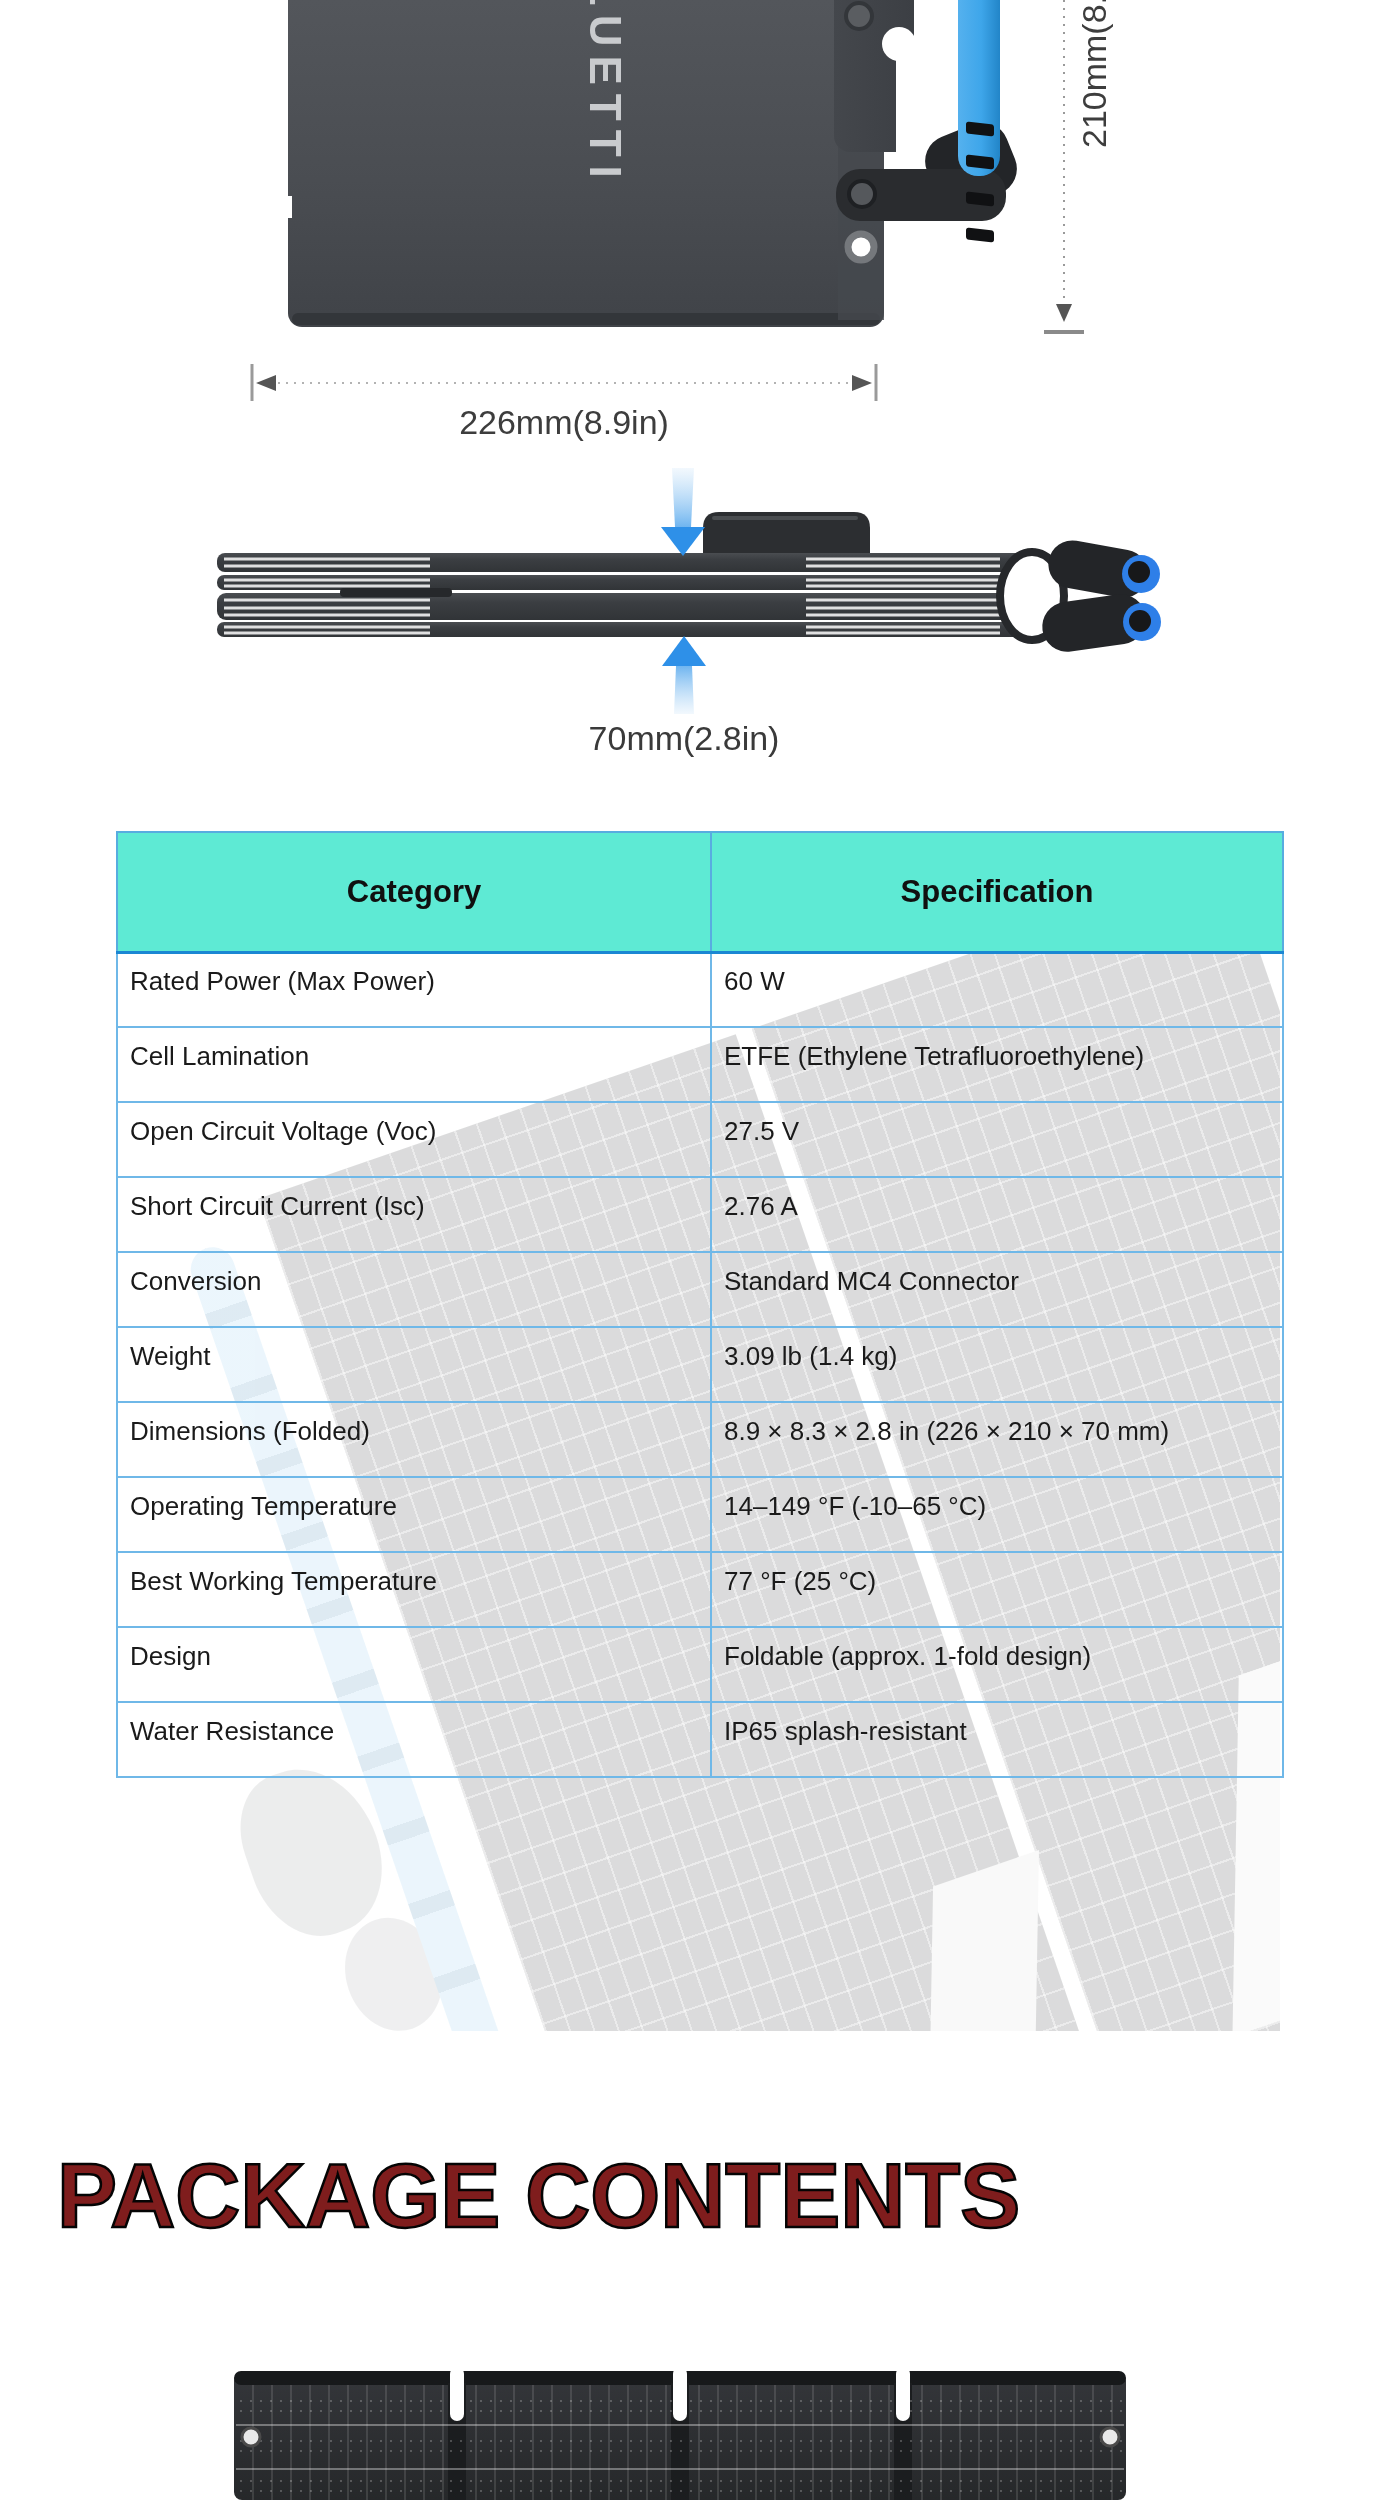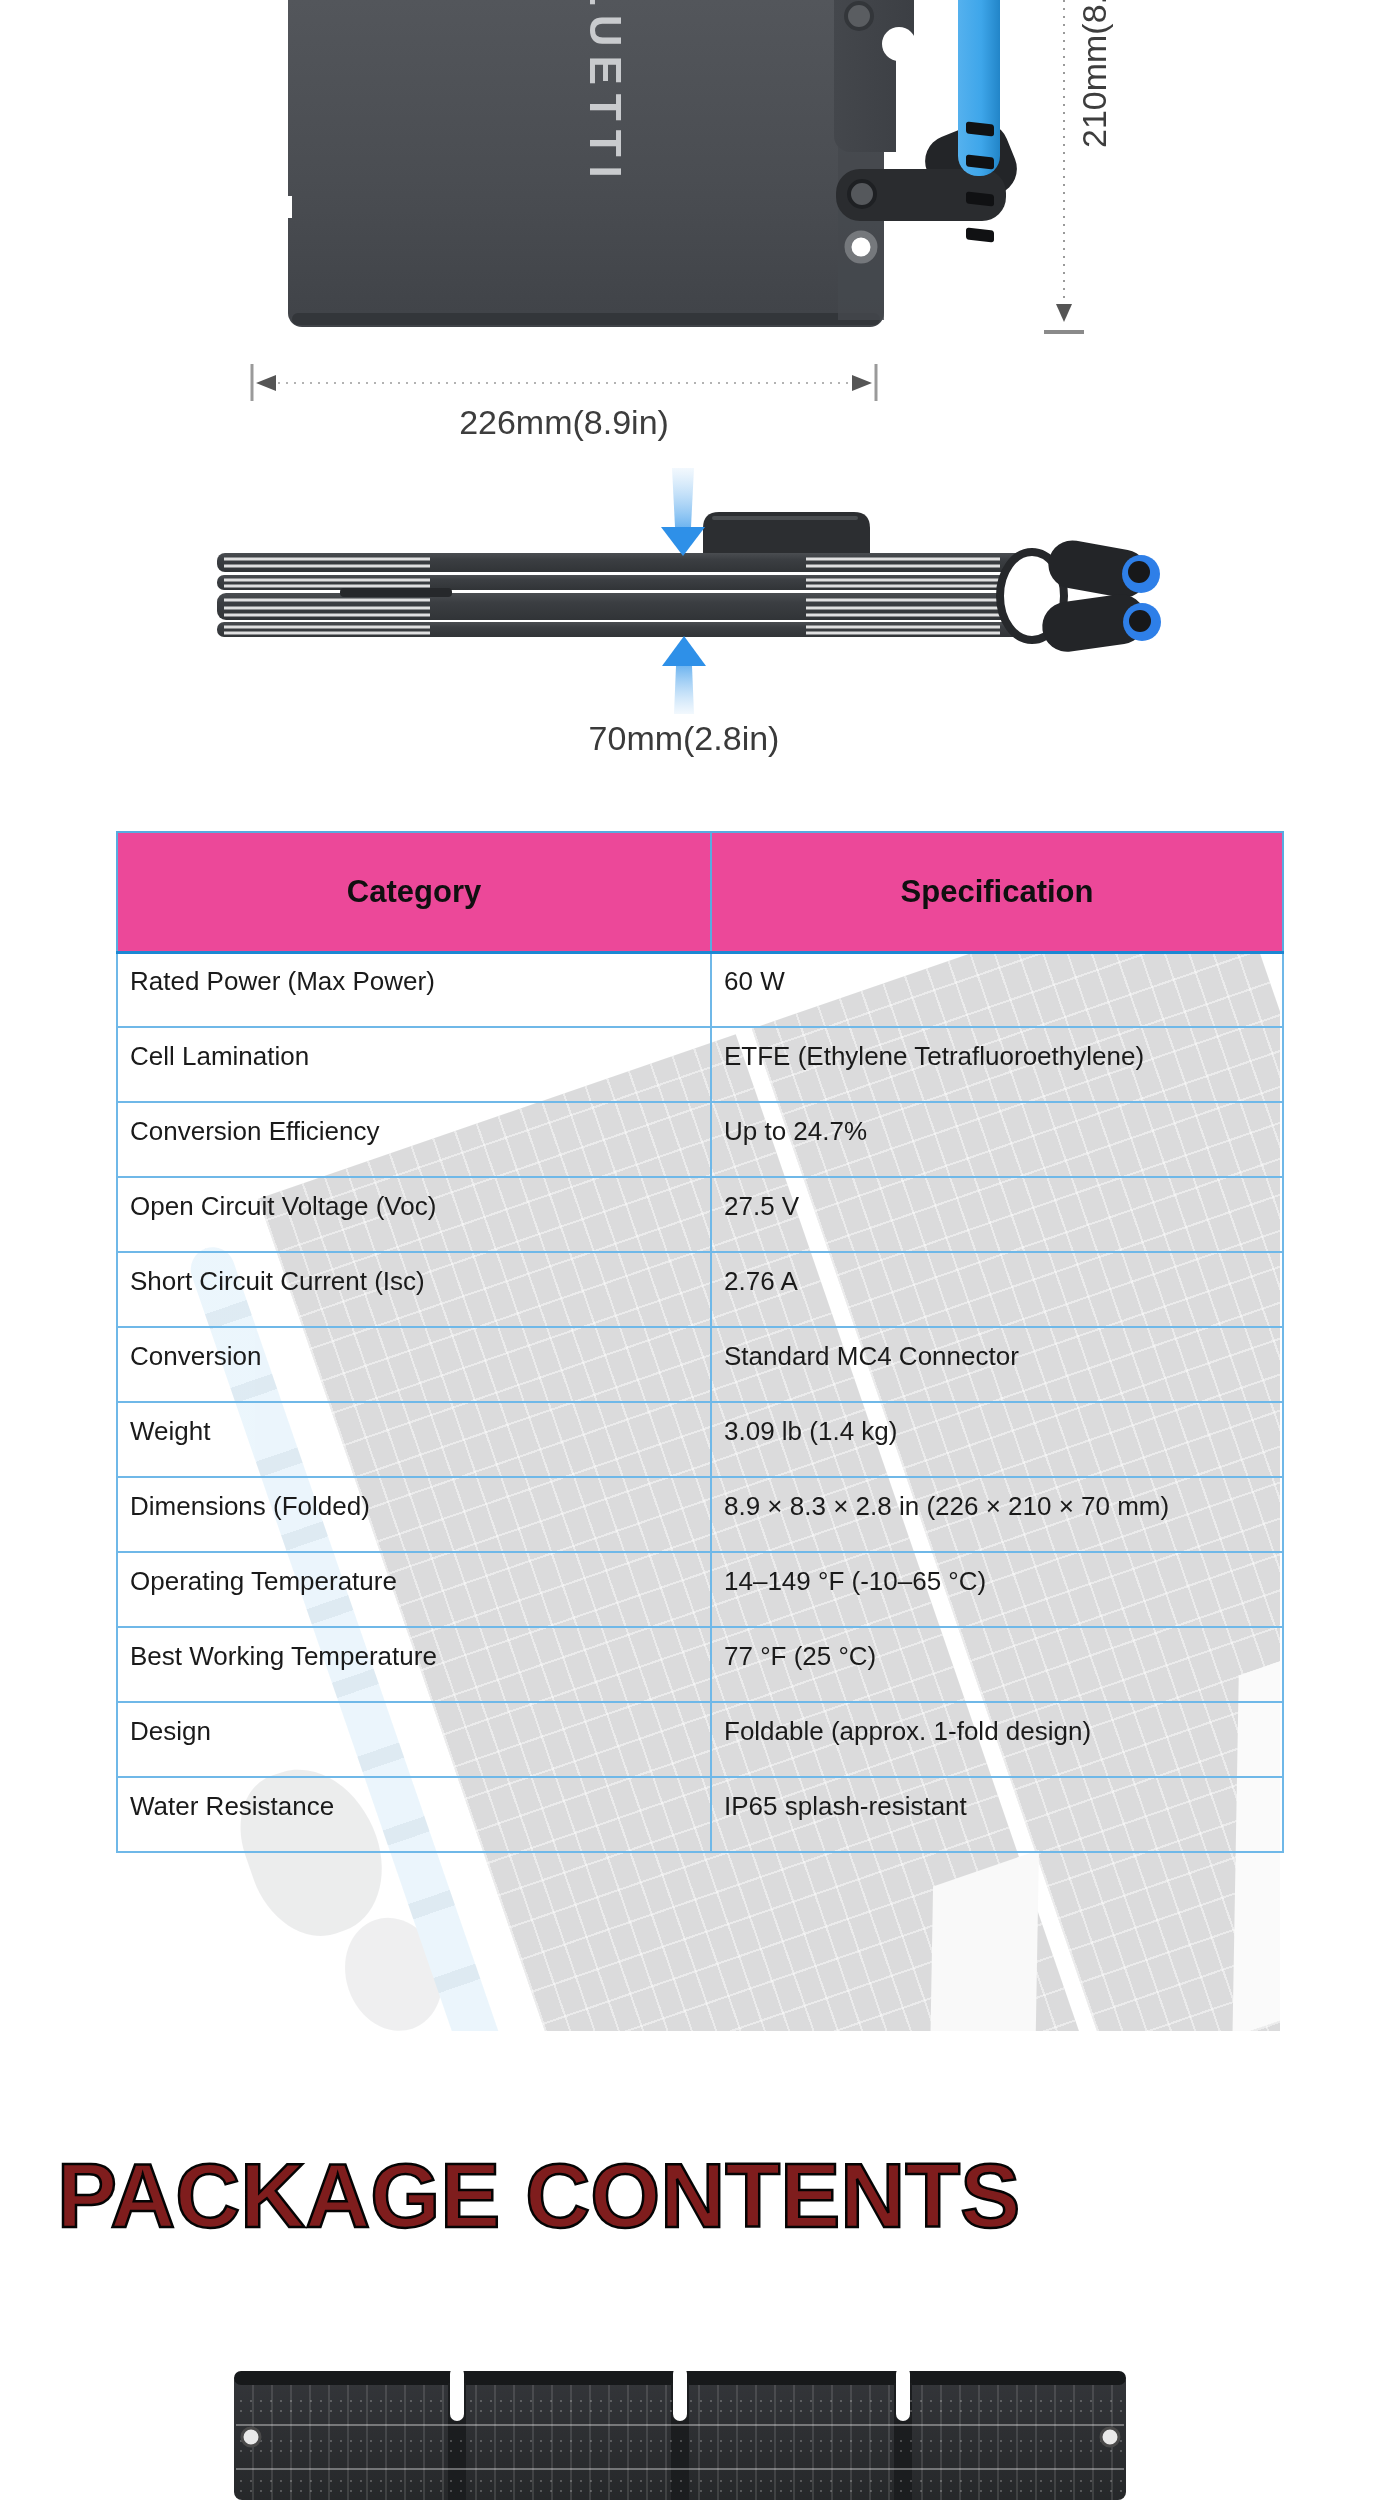--- a/index.html
+++ b/index.html
@@ -24,21 +24,21 @@
   .wm-panel-a { left:300px; }
   .wm-panel-b { left:822px; }
   .wm-blob1 { left:74px; top:470px; width:130px; height:170px; background:#96989b; border-radius:42% 58% 50% 50%; }
   .wm-blob2 { left:128px; top:640px; width:95px; height:115px; background:#a4a6a9; border-radius:50%; }
   .wm-leg1 { left:1010px; top:690px; width:145px; height:340px; background:#e3e3e3; transform:skewX(-20deg); }
   .wm-leg2 { left:665px; top:790px; width:112px; height:270px; background:#dddddd; transform:skewX(-20deg); }
 
   table.spec { position:absolute; left:116px; top:831px; width:1166px;
       border-collapse:collapse; table-layout:fixed; background:transparent; }
   table.spec th {
-      height:120px; background:#ec4899; color:#101010; font-size:31px; font-weight:bold;
+      height:120px; background:#5eead4; color:#101010; font-size:31px; font-weight:bold;
       text-align:center; vertical-align:middle;
       border:2px solid #58ace0; border-bottom:3px solid #1b87d3; }
   table.spec td {
       height:75px; color:#1a1a1a; font-size:26px; vertical-align:middle;
       padding:0 10px 16px 12px; border:2px solid #6fb8e8; background:transparent; }
   table.spec { border:2px solid #58ace0; }
 
   
   .pkg { position:absolute; left:57px; top:2147px; font-size:90px; line-height:1.1; font-weight:900;
       color:#7f1d1d; letter-spacing:0px; -webkit-text-stroke:2.5px #040404; white-space:nowrap; }
@@ -217,24 +217,20 @@
         </tr>
       </thead>
       <tbody id="spec-body">
           <tr>
       <td>Rated Power (Max Power)</td>
       <td>60 W</td>
     </tr>
           <tr>
       <td>Cell Lamination</td>
       <td>ETFE (Ethylene Tetrafluoroethylene)</td>
-    </tr>
-          <tr>
-      <td>Conversion Efficiency</td>
-      <td>Up to 24.7%</td>
     </tr>
           <tr>
       <td>Open Circuit Voltage (Voc)</td>
       <td>27.5 V</td>
     </tr>
           <tr>
       <td>Short Circuit Current (Isc)</td>
       <td>2.76 A</td>
     </tr>
           <tr>

